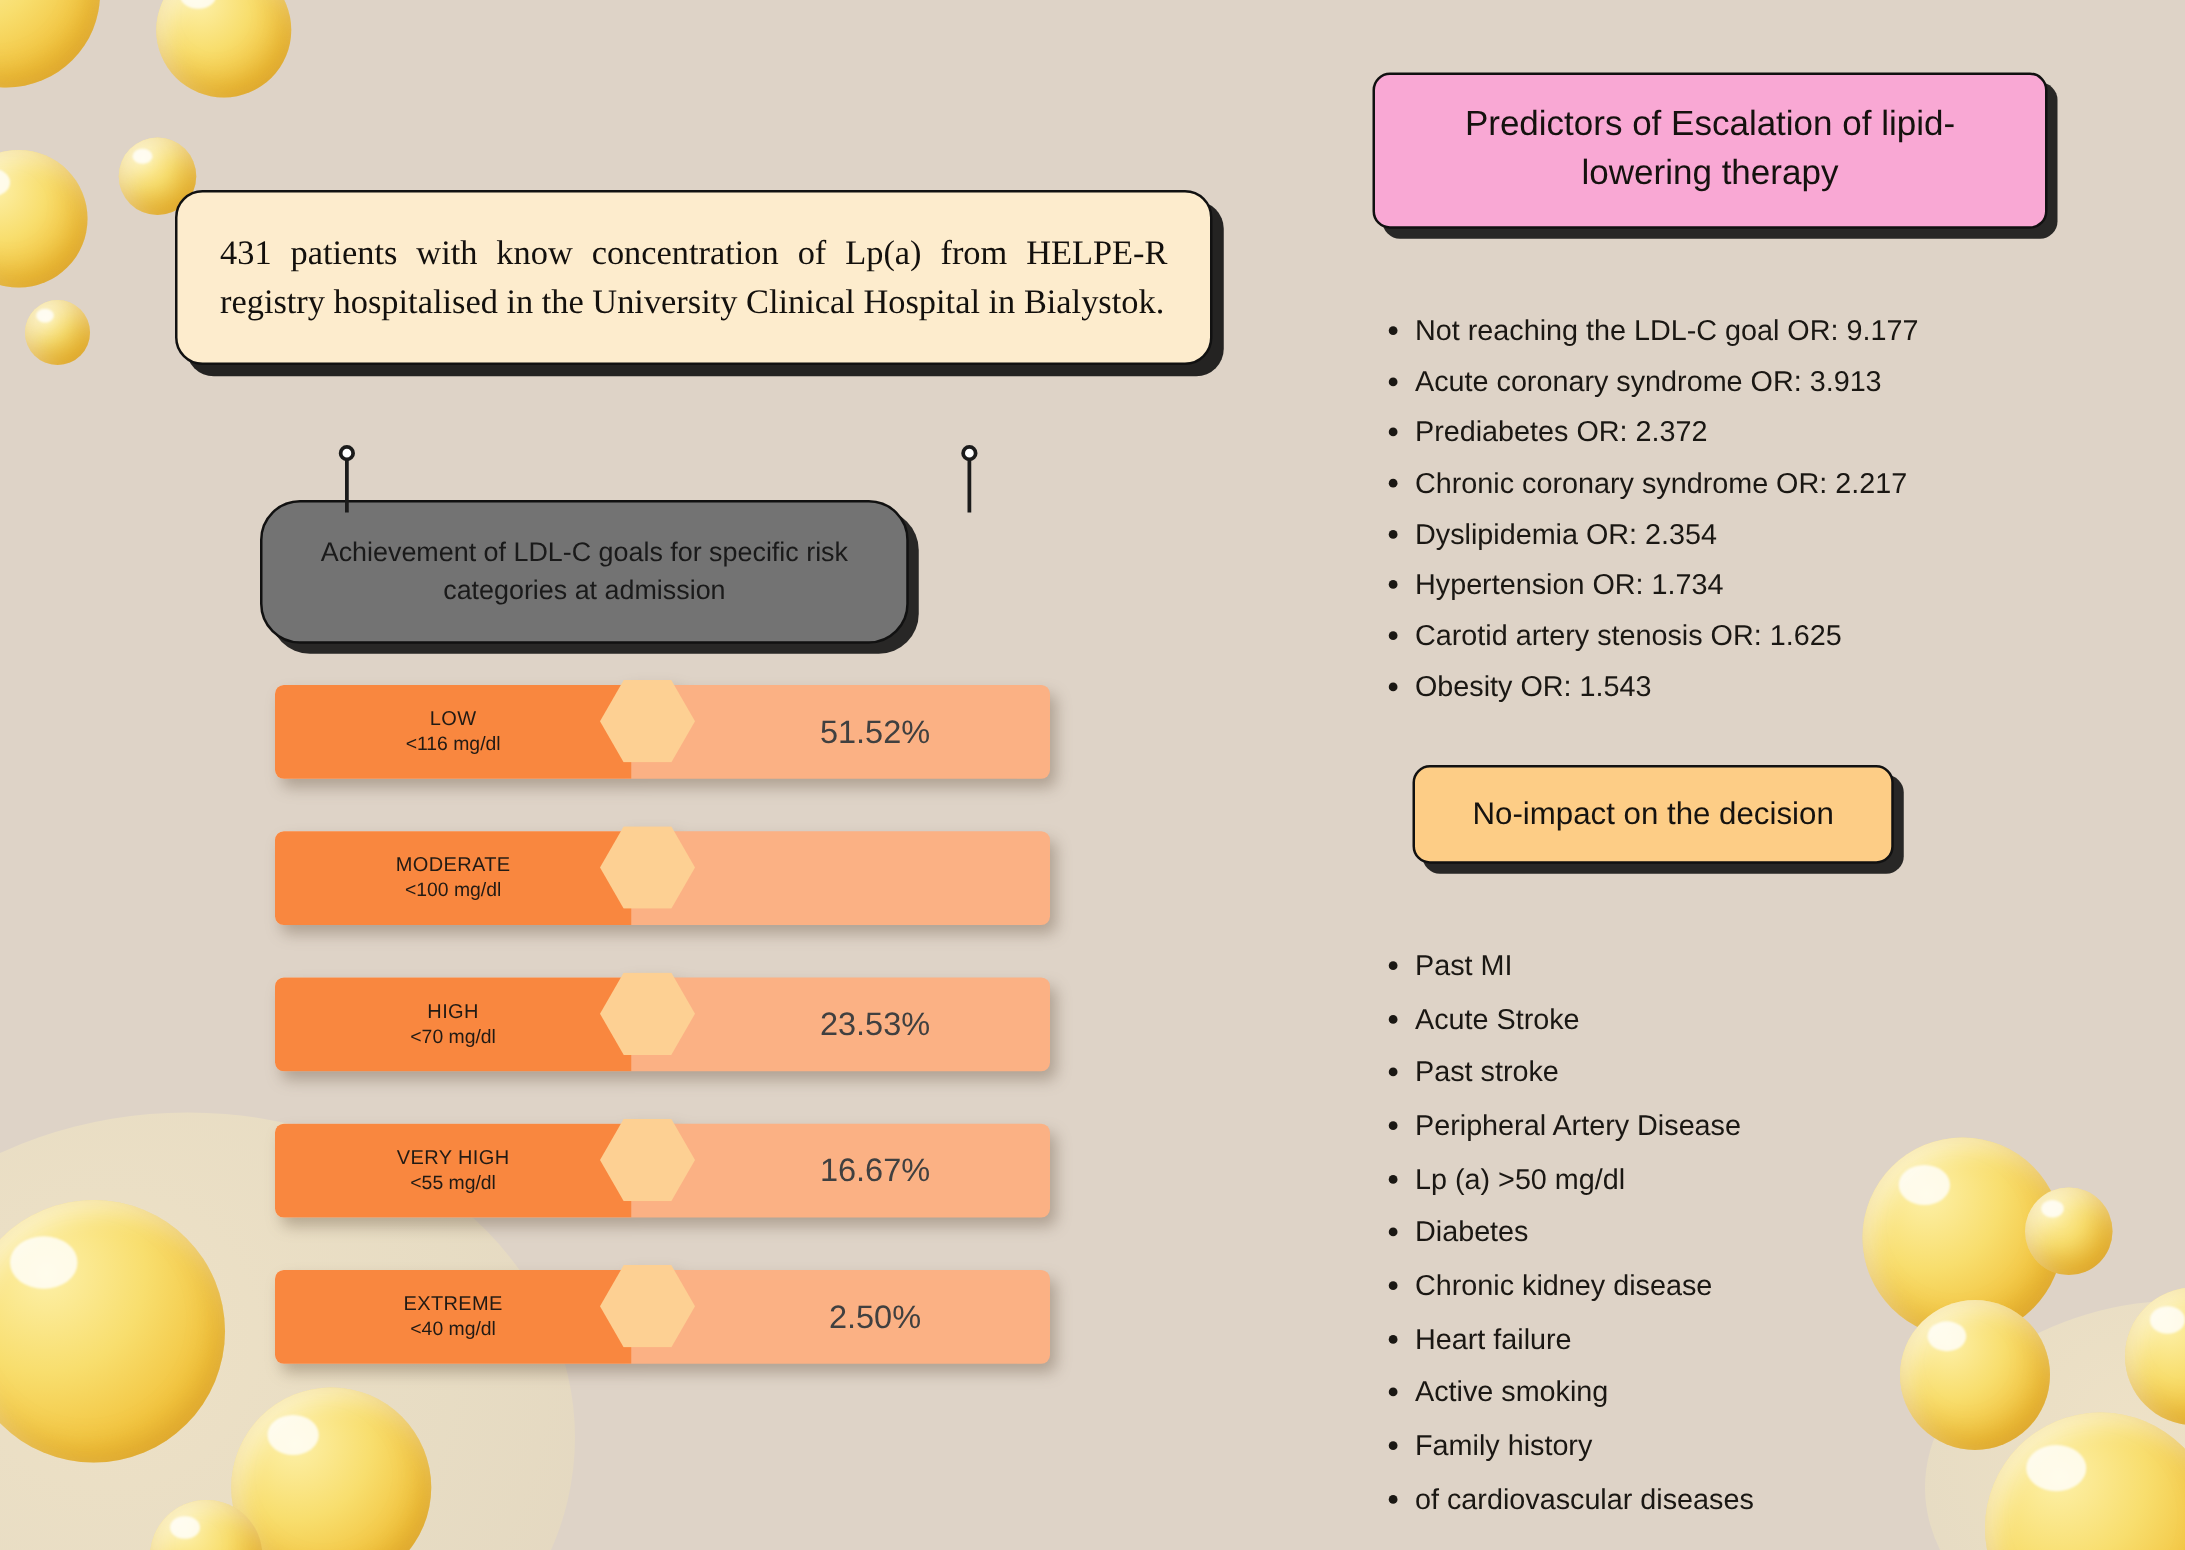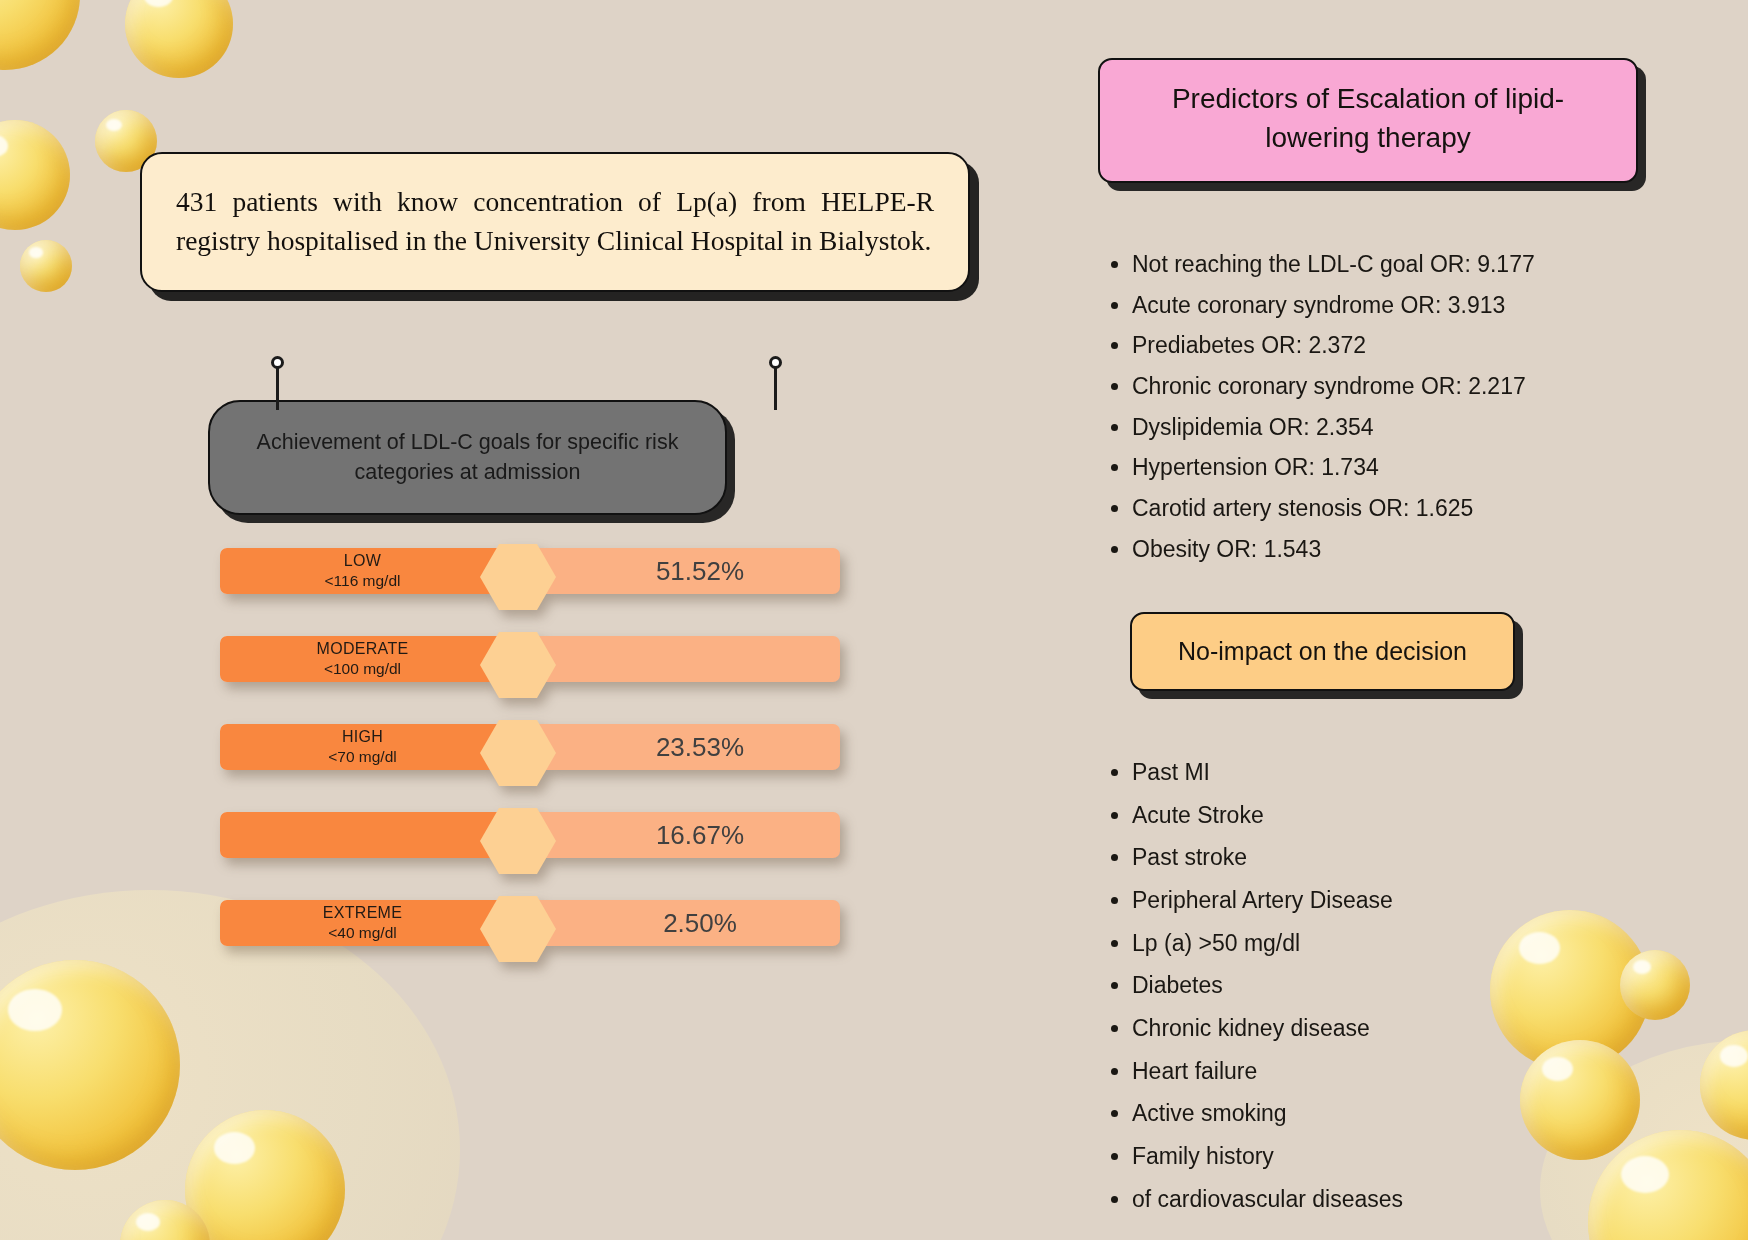--- a/index.html
+++ b/index.html
@@ -111,21 +111,21 @@
 
   
   .bars {
     position: absolute;
     left: 220px;
     top: 548px;
     width: 620px;
   }
   .bar-row {
     position: relative;
-    height: 46px;
+    height: 75px;
     margin-bottom: 42px;
     filter: drop-shadow(5px 7px 6px rgba(90,70,50,.35));
   }
   .bar-track {
     position: absolute;
     inset: 0;
     border-radius: 7px;
     background: #fbb184;
     overflow: hidden;
   }
@@ -302,20 +302,24 @@
         <span class="thr">&lt;70 mg/dl</span>
       </div>
       <div class="bar-value">23.53%</div>
     </div>
 
     <div class="bar-row">
       <div class="bar-track">
         <div class="bar-fill"></div>
       </div>
       <div class="hexmark"></div>
+      <div class="bar-label">
+        <span class="cat">VERY HIGH</span>
+        <span class="thr">&lt;55 mg/dl</span>
+      </div>
       <div class="bar-value">16.67%</div>
     </div>
 
     <div class="bar-row">
       <div class="bar-track">
         <div class="bar-fill"></div>
       </div>
       <div class="hexmark"></div>
       <div class="bar-label">
         <span class="cat">EXTREME</span>

